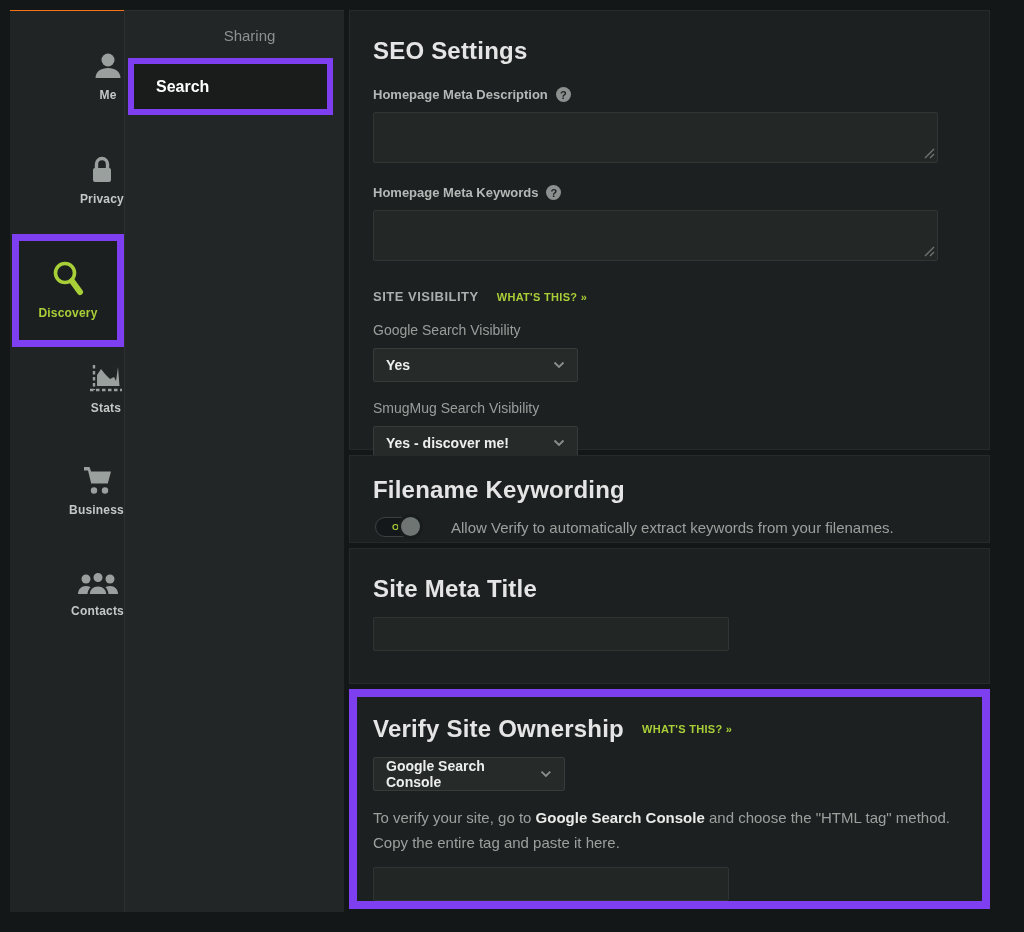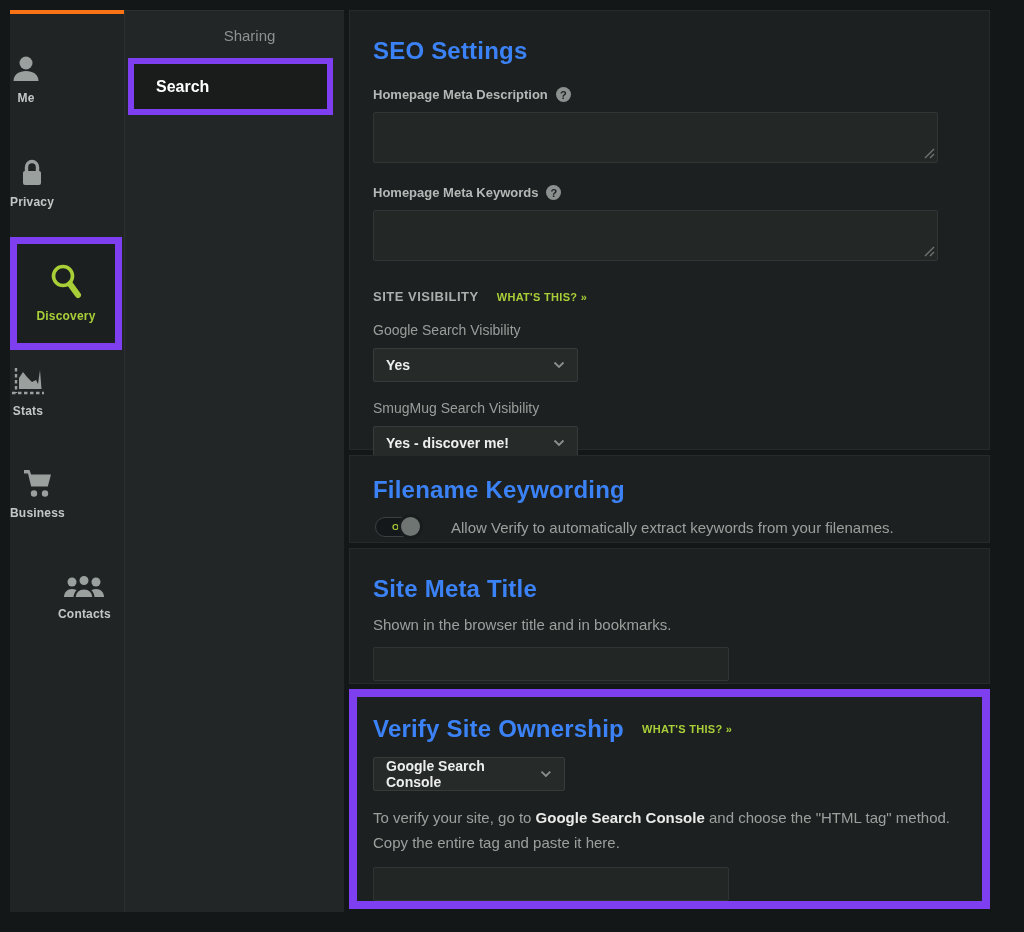--- a/index.html
+++ b/index.html
@@ -8,22 +8,22 @@
     background:#141717;
     font-family:"Liberation Sans", sans-serif;
     overflow:hidden;
     position:relative;
   }
   .layout { position:absolute; top:10px; left:10px; display:flex; }
 
   
   .sidebar {
     width:114px; height:902px; background:#212424;
-    border-top:4px solid #f97316;
-    display:flex; flex-direction:column; align-items:flex-start;
+    border-top:1px solid #f97316;
+    display:flex; flex-direction:column; align-items:flex-end;
   }
   .nav-item { display:flex; flex-direction:column; align-items:center; gap:7px; cursor:pointer; }
   .nav-item .label { font-size:12px; font-weight:600; color:#c3c8c6; letter-spacing:.2px; }
   .nav-item svg { display:block; }
   .ico-fill { fill:#9aa09e; }
   .nav-me { margin-top:40px; }
   .nav-privacy { margin-top:52px; }
   .discovery-box {
     margin-top:28px; width:112px; border:7px solid #7e3ff0; background:#1c1f1f;
     padding:18px 0 20px; display:flex; justify-content:center;
@@ -48,21 +48,21 @@
 
   
   .main { width:641px; margin-left:5px; display:flex; flex-direction:column; }
   .panel { background:#1d2020; border:1px solid #262a29; }
   .panel + .panel { margin-top:5px; }
   .panel-seo { height:440px; padding:14px 23px; }
   .panel-filename { height:88px; padding:12px 23px; }
   .panel-sitemeta { height:136px; padding:10px 23px; }
   .panel-verify { height:220px; border:8px solid #7e3ff0; padding:10px 16px; }
 
-  .section-title { font-size:24px; font-weight:600; color:#3b82f6; letter-spacing:.2px; }
+  .section-title { font-size:24px; font-weight:600; color:#e5e5e5; letter-spacing:.2px; }
   .t-seo { margin-top:12px; }
   .t-filename { margin-top:8px; }
   .t-sitemeta { margin-top:16px; }
 
   .field-label {
     margin-top:22px; font-size:13px; font-weight:700; color:#b3b9b6;
     display:flex; align-items:center; gap:8px;
   }
   .help-icon {
     width:15px; height:15px; border-radius:50%; background:#8b918f;
@@ -237,21 +237,20 @@
         <div class="toggle">
           <span class="on-text">ON</span>
           <span class="knob"></span>
         </div>
         <span class="body-text">Allow Verify to automatically extract keywords from your filenames.</span>
       </div>
     </div>
 
     <div class="panel panel-sitemeta">
       <div class="section-title t-sitemeta">Site Meta Title</div>
-      <div class="body-text sitemeta-desc">Shown in the browser title and in bookmarks.</div>
       <input class="text-input" type="text" value="" style="">
     </div>
 
     <div class="panel panel-verify">
       <div class="verify-head">
         <span class="section-title">Verify Site Ownership</span>
         <span class="whats-this">WHAT'S THIS? »</span>
       </div>
 
       <div class="select select-verify">

